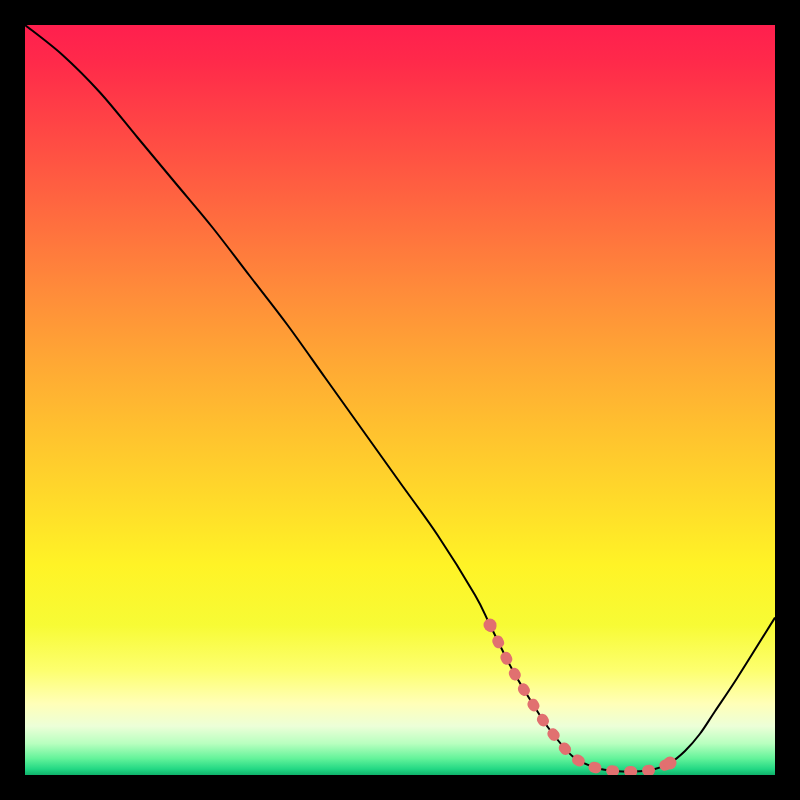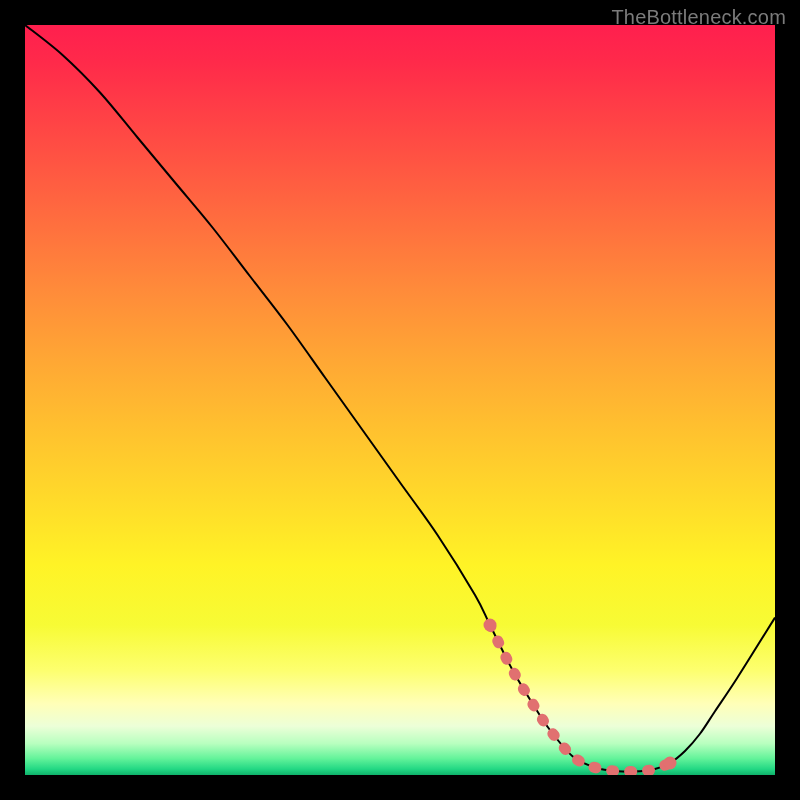--- a/index.html
+++ b/index.html
@@ -36,21 +36,20 @@
   }
   svg {
     display: block;
   }
 </style>
 </head>
 <body>
 
 <div class="stage">
 
-  <div class="attribution">TheBottleneck.com</div>
 
   <div class="plot-outer">
     <svg id="plot-svg" width="750" height="750" viewBox="0 0 750 750">
       <defs>
         <linearGradient id="bg-grad" x1="0" y1="0" x2="0" y2="1">
             <stop offset="0%" stop-color="#ff1f4e"></stop>
             <stop offset="5%" stop-color="#ff2a4a"></stop>
             <stop offset="15%" stop-color="#ff4a44"></stop>
             <stop offset="25%" stop-color="#ff6a3f"></stop>
             <stop offset="35%" stop-color="#ff8a3a"></stop>

